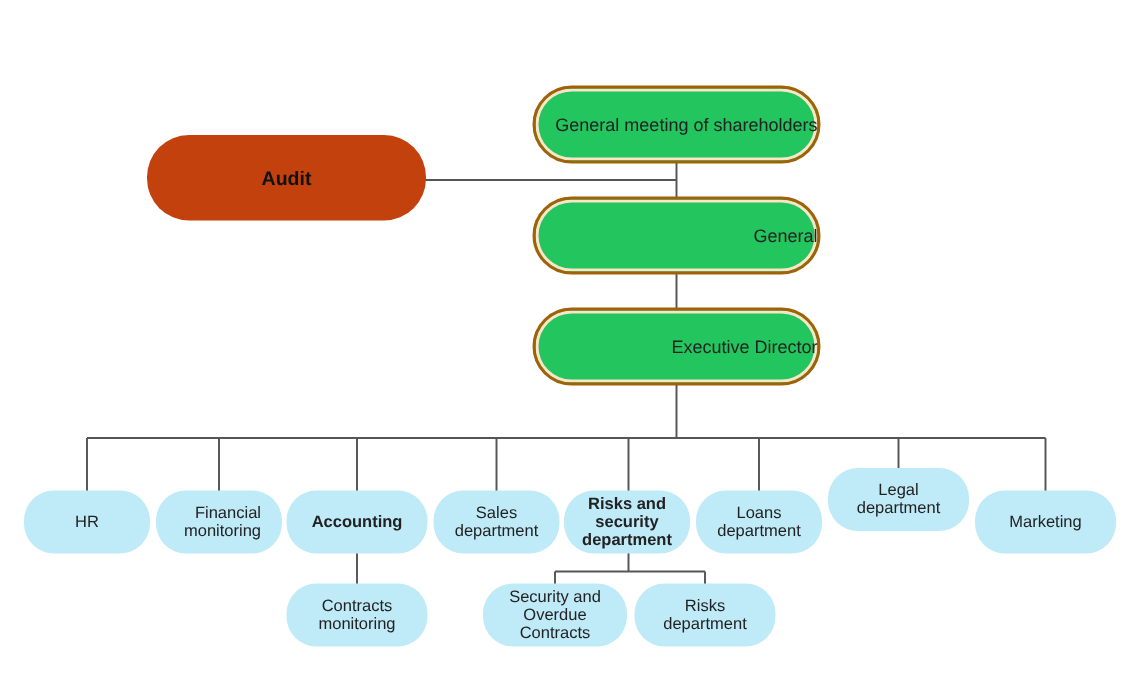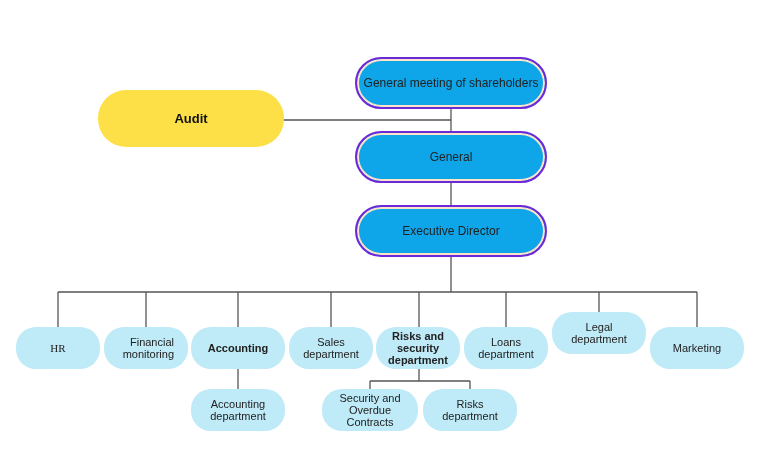--- a/index.html
+++ b/index.html
@@ -1,20 +1,20 @@
 <!DOCTYPE html>
 <html><head>
 <meta charset="utf-8">
 <style>
   html,body{margin:0;padding:0;background:#fff;}
   body{width:757px;height:459px;position:relative;overflow:hidden;font-family:"Liberation Sans",sans-serif;}
   #lines{position:absolute;left:0;top:0;width:757px;height:459px;}
   .node{position:absolute;display:flex;align-items:center;justify-content:center;text-align:center;box-sizing:border-box;color:#222;}
-  .top{background:#0ea5e9;border-radius:26px;font-size:12px;border:2px solid #6d28d9;box-shadow:inset 0 0 0 2px #fde4c8;}
-  .audit{background:#fde047;border-radius:28px;font-size:13px;font-weight:bold;color:#111;}
+  .top{background:#22c55e;border-radius:26px;font-size:12px;border:2px solid #a16207;box-shadow:inset 0 0 0 2px #fde4c8;justify-content:flex-end;}
+  .audit{background:#c2410c;border-radius:28px;font-size:13px;font-weight:bold;color:#111;}
   .dept{background:#bfeaf7;border-radius:20px;font-size:11px;line-height:12px;}
 </style>
 </head>
 <body>
 
 <svg id="lines" viewBox="0 0 757 459">
   <g stroke="#555" stroke-width="1.3" fill="none">
     <line x1="451" y1="108" x2="451" y2="132"></line>
     <line x1="282" y1="120" x2="451" y2="120"></line>
     <line x1="451" y1="182" x2="451" y2="206"></line>
@@ -42,21 +42,21 @@
 <div class="node audit" style="left:98px;top:90px;width:186px;height:57px;">
     <span>Audit</span>
   </div>
 <div class="node top" style="left:355px;top:131px;width:192px;height:52px;">
     <span>General</span>
   </div>
 <div class="node top" style="left:355px;top:205px;width:192px;height:52px;">
     <span>Executive Director</span>
   </div>
 
-<div class="node dept" style="left:16px;top:327px;width:84px;height:42px;font-family:Liberation Serif, serif;">
+<div class="node dept" style="left:16px;top:327px;width:84px;height:42px;">
     <span>HR</span>
   </div>
 <div class="node dept" style="left:104px;top:327px;width:84px;height:42px;padding:0 14px;text-align:right;">
     <span>Financial monitoring</span>
   </div>
 <div class="node dept" style="left:191px;top:327px;width:94px;height:42px;font-weight:bold;">
     <span>Accounting</span>
   </div>
 <div class="node dept" style="left:289px;top:327px;width:84px;height:42px;padding:16px 8px;">
     <span>Sales department</span>
@@ -68,20 +68,20 @@
     <span>Loans department</span>
   </div>
 <div class="node dept" style="left:552px;top:312px;width:94px;height:42px;padding:0 12px;">
     <span>Legal department</span>
   </div>
 <div class="node dept" style="left:650px;top:327px;width:94px;height:42px;">
     <span>Marketing</span>
   </div>
 
 <div class="node dept" style="left:191px;top:389px;width:94px;height:42px;padding:0 12px;">
-    <span>Accounting department</span>
+    <span>Contracts monitoring</span>
   </div>
 <div class="node dept" style="left:322px;top:389px;width:96px;height:42px;padding:0 8px;">
     <span>Security and Overdue Contracts</span>
   </div>
 <div class="node dept" style="left:423px;top:389px;width:94px;height:42px;padding:0 14px;">
     <span>Risks department</span>
   </div>
 
 </body></html>

